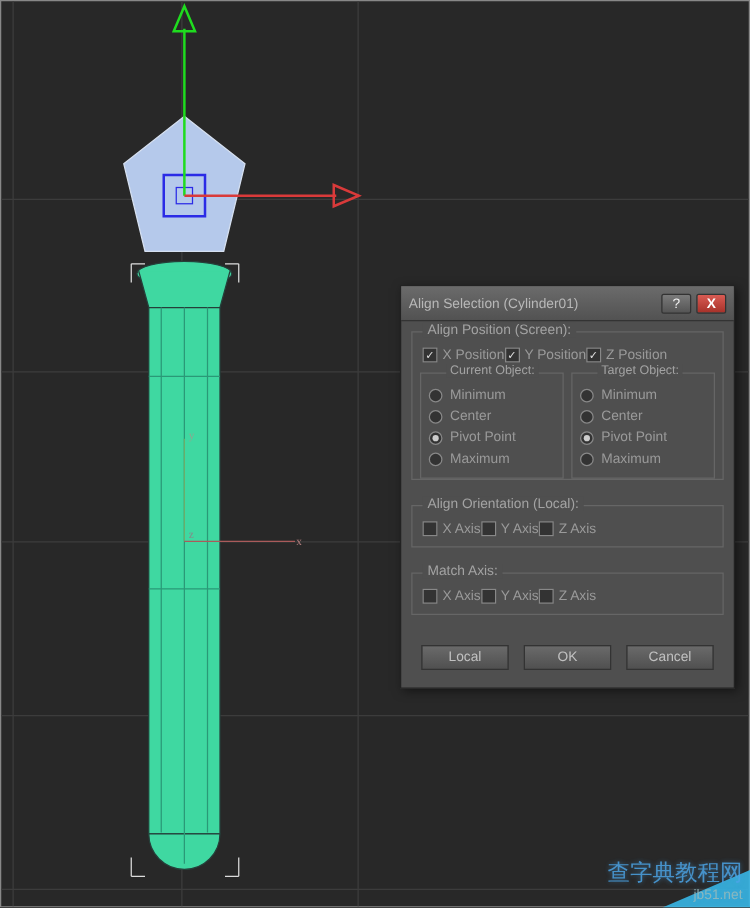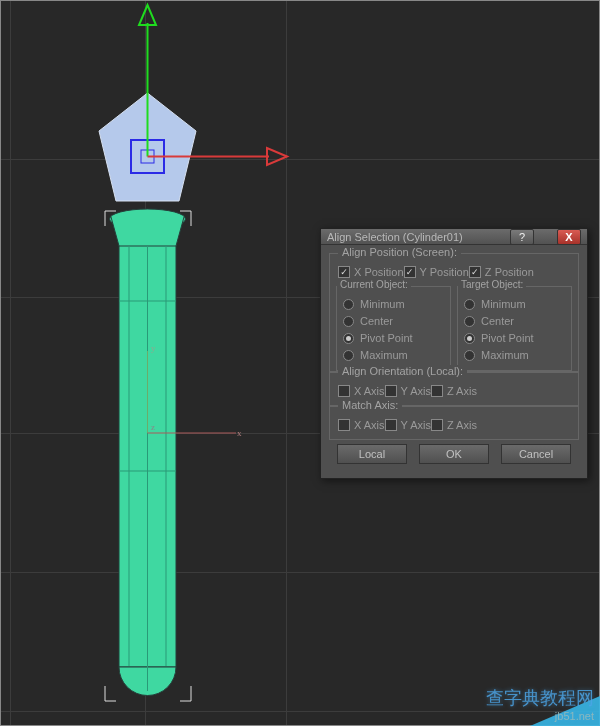--- a/index.html
+++ b/index.html
@@ -11,54 +11,53 @@
     .viewport { position: absolute; inset: 0; border: 1px solid #888; }
     .grid-v { position: absolute; top: 0; bottom: 0; width: 1px; background: #3c3c3c; }
     .grid-h { position: absolute; left: 0; right: 0; height: 1px; background: #3c3c3c; }
     .scene-svg { position: absolute; top: 0; left: 0; }
     .dialog {
       position: absolute; top: 228px; left: 320px; width: 268px;
       background: #4f4f4f; border: 1px solid #222;
       box-shadow: 2px 2px 8px rgba(0,0,0,.5);
     }
     .title-bar {
-      height: 16px; background: linear-gradient(#6b6b6b,#525252);
+      height: 28px; background: linear-gradient(#6b6b6b,#525252);
       display: flex; align-items: center; padding: 0 6px; color: #b8b8b8;
       border-bottom: 1px solid #333;
-      gap: 19px;
     }
     .title-bar .title { flex: 1; font-size: 11px; }
     .tb-btn {
       width: 24px; height: 16px; margin-left: 4px; display: flex;
       align-items: center; justify-content: center; font-size: 11px;
       border-radius: 2px; background: linear-gradient(#7a7a7a,#555);
       color: #eee; border: 1px solid #333; cursor: pointer;
     }
     .tb-close { background: linear-gradient(#d95b53,#a7322a); color:#fff; font-weight:bold; }
     .dlg-body { padding: 8px; }
     .group {
-      border: 1px solid #666; margin-bottom: 0; padding: 8px 6px 0;
+      border: 1px solid #666; margin-bottom: 20px; padding: 8px 6px 0;
       position: relative;
     }
     .group-label {
       position: absolute; top: -8px; left: 8px; background: #4f4f4f;
       padding: 0 4px; color: #a3a3a3;
     }
     .row-checks { display: flex; justify-content: flex-start; padding: 4px 2px 8px; }
     .check-item { display: flex; align-items: center; gap: 4px; }
     .chk {
       width: 12px; height: 12px; border: 1px solid #888; background: #333;
       display: inline-flex; align-items: center; justify-content: center;
       color: #ddd; font-size: 10px; cursor: pointer;
     }
     .chk.checked::after { content: "✓"; font-size: 9px; line-height: 10px; }
     .sub-cols { display: flex; gap: 6px; }
     .sub-col { flex: 1; border: 1px solid #666; padding: 6px 4px 4px; position: relative; }
     .sub-col-label {
-      position: absolute; top: -8px; left: 0; background: #4f4f4f;
+      position: absolute; top: -8px; left: 20px; background: #4f4f4f;
       padding: 0 3px; color: #a3a3a3; font-size: 10px;
     }
     .radio-item { display: flex; align-items: center; gap: 6px; margin: 5px 2px; cursor: pointer; }
     .radio {
       width: 11px; height: 11px; border-radius: 50%; border: 1px solid #888;
       background: #333; display: inline-flex; align-items: center; justify-content: center;
     }
     .radio.selected::after { content: ""; width: 5px; height: 5px; border-radius: 50%; background: #ccc; }
     .btn-row { display: flex; justify-content: space-around; padding: 4px 2px 6px; }
     .btn {

